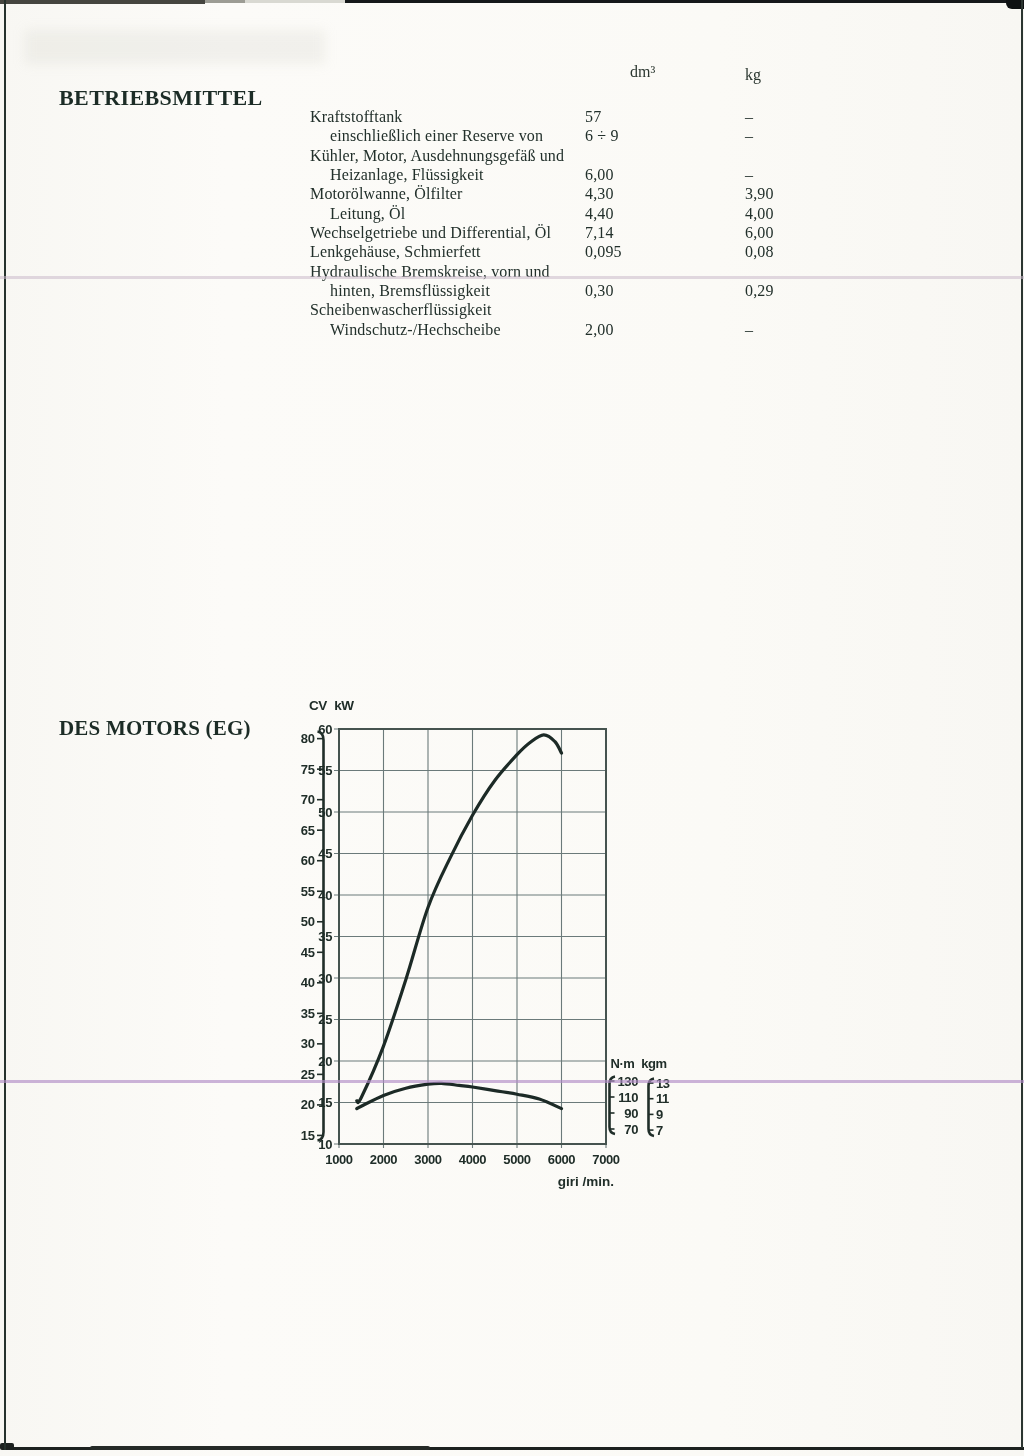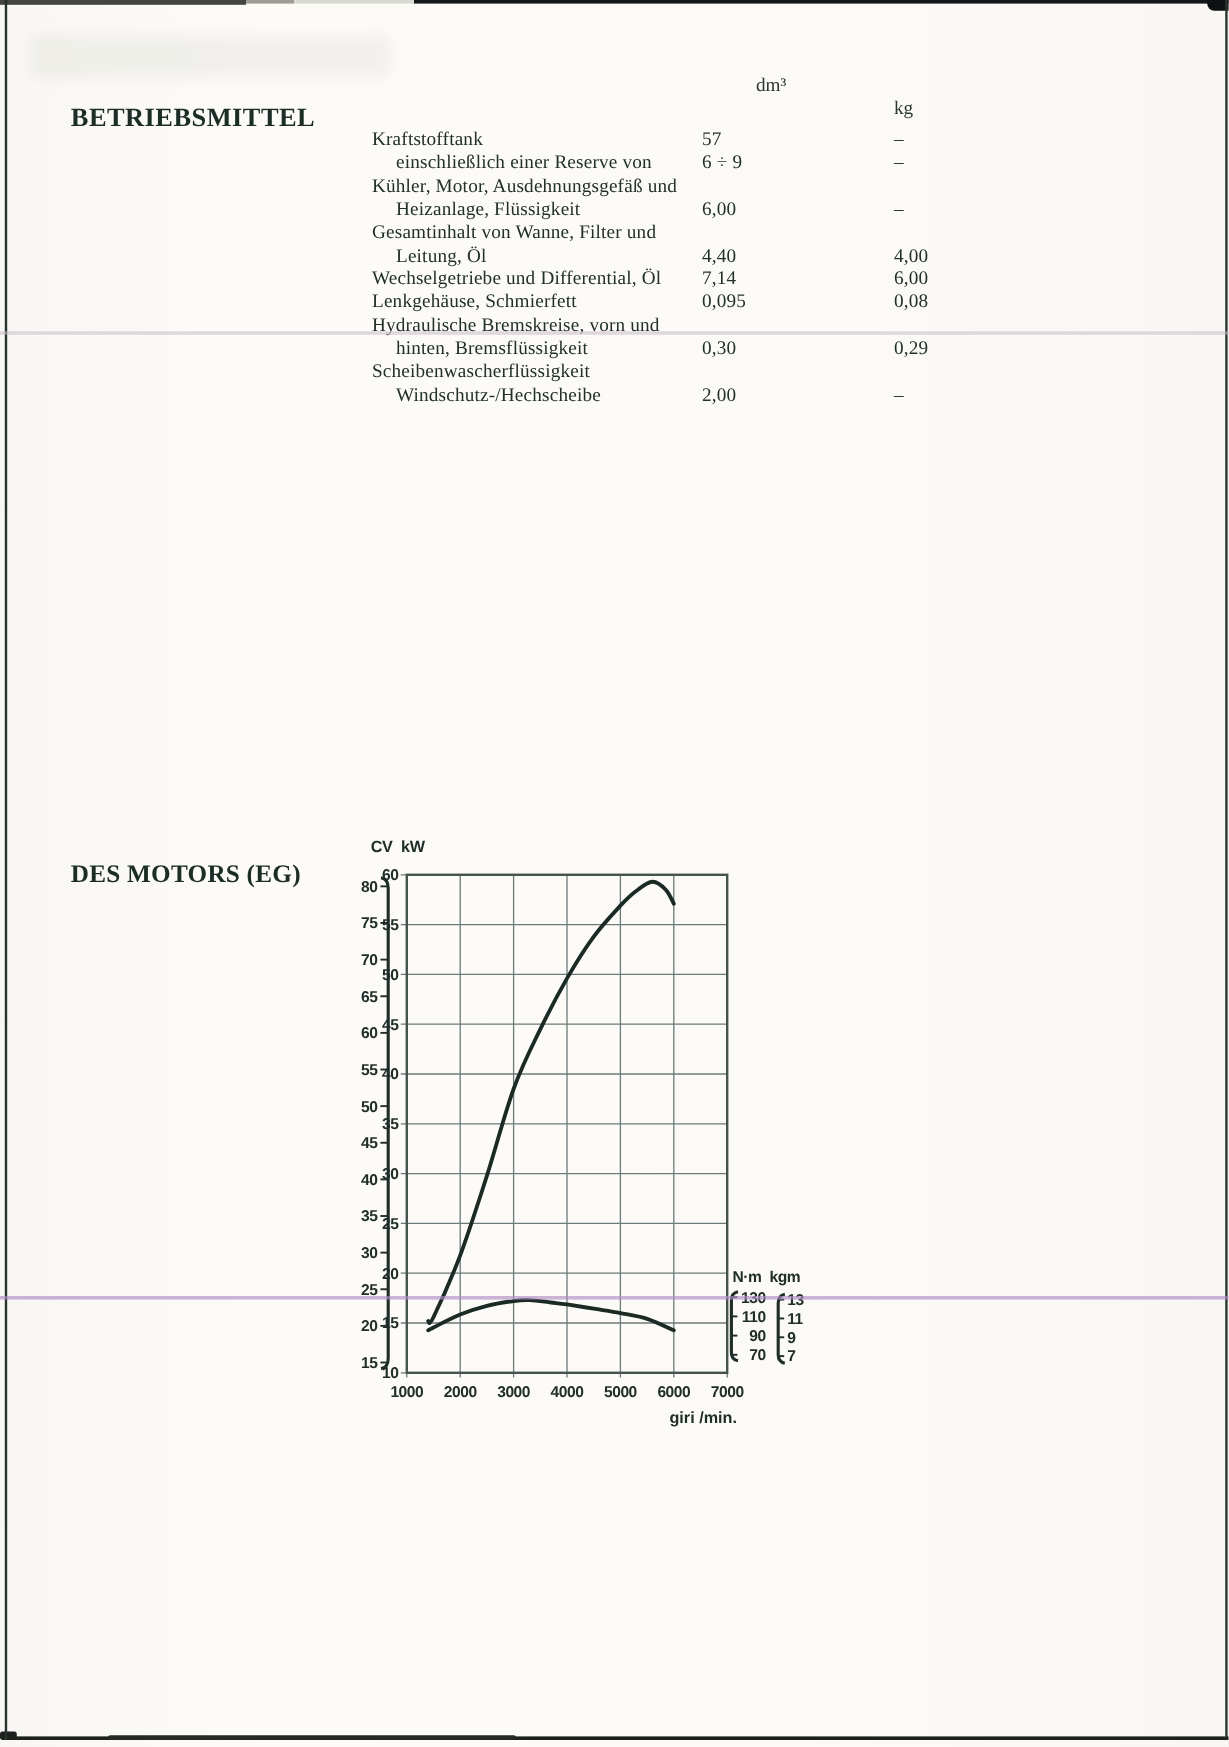--- a/index.html
+++ b/index.html
@@ -24,21 +24,21 @@
   .smudge{left:25px;top:30px;width:300px;height:34px;background:rgba(185,185,176,0.16);filter:blur(6px);}
 
   
   .h-betrieb{left:59px;top:85px;font-size:22px;font-weight:bold;letter-spacing:.4px;color:#1c2c26;}
   .h-chart{left:59px;font-size:21px;font-weight:bold;letter-spacing:.2px;color:#1c2c26;line-height:25px;}
   .h-chart1{top:691px;} .h-chart2{top:716px;}
 
   
   .colhead{font-size:16px;color:#2a362f;}
   .colhead-dm3{left:585px;top:63px;margin-left:45px;}
-  .colhead-kg{left:745px;top:82px;text-align:right;}
+  .colhead-kg{left:745px;top:66px;text-align:right;}
   .tbl{left:310px;top:107px;width:540px;font-size:16px;line-height:19.35px;letter-spacing:.15px;}
   .trow{position:relative;height:19.35px;white-space:nowrap;font-family:Liberation Serif, serif;}
   .tlabel{position:absolute;left:0;top:0;}
   .tv{position:absolute;top:0;}
   .tv1{left:275px;} .tv2{left:435px;}
 
   
   .chart-svg{left:295px;top:690px;width:380px;height:510px;}
   .chart-svg text{font-family:"Liberation Sans",sans-serif;font-weight:700;fill:#202e29;
                   font-size:13px;letter-spacing:-0.4px;}
@@ -87,23 +87,23 @@
         <span class="tlabel" style="padding-left: 0px;">Kühler, Motor, Ausdehnungsgefäß und</span>
         <span class="tv tv1"></span>
         <span class="tv tv2"></span>
       </div>
       <div class="trow">
         <span class="tlabel" style="padding-left: 20px;">Heizanlage, Flüssigkeit</span>
         <span class="tv tv1">6,00</span>
         <span class="tv tv2">–</span>
       </div>
       <div class="trow">
-        <span class="tlabel" style="padding-left: 0px;">Gesamtinhalt von Wanne, Filter und</span>
-        <span class="tv tv1"></span>
-        <span class="tv tv2"></span>
+        <span class="tlabel" style="padding-left: 0px;">Motorölwanne, Ölfilter</span>
+        <span class="tv tv1">4,30</span>
+        <span class="tv tv2">3,90</span>
       </div>
       <div class="trow">
         <span class="tlabel" style="padding-left: 20px;">Leitung, Öl</span>
         <span class="tv tv1">4,40</span>
         <span class="tv tv2">4,00</span>
       </div>
       <div class="trow">
         <span class="tlabel" style="padding-left: 0px;">Wechselgetriebe und Differential, Öl</span>
         <span class="tv tv1">7,14</span>
         <span class="tv tv2">6,00</span>

